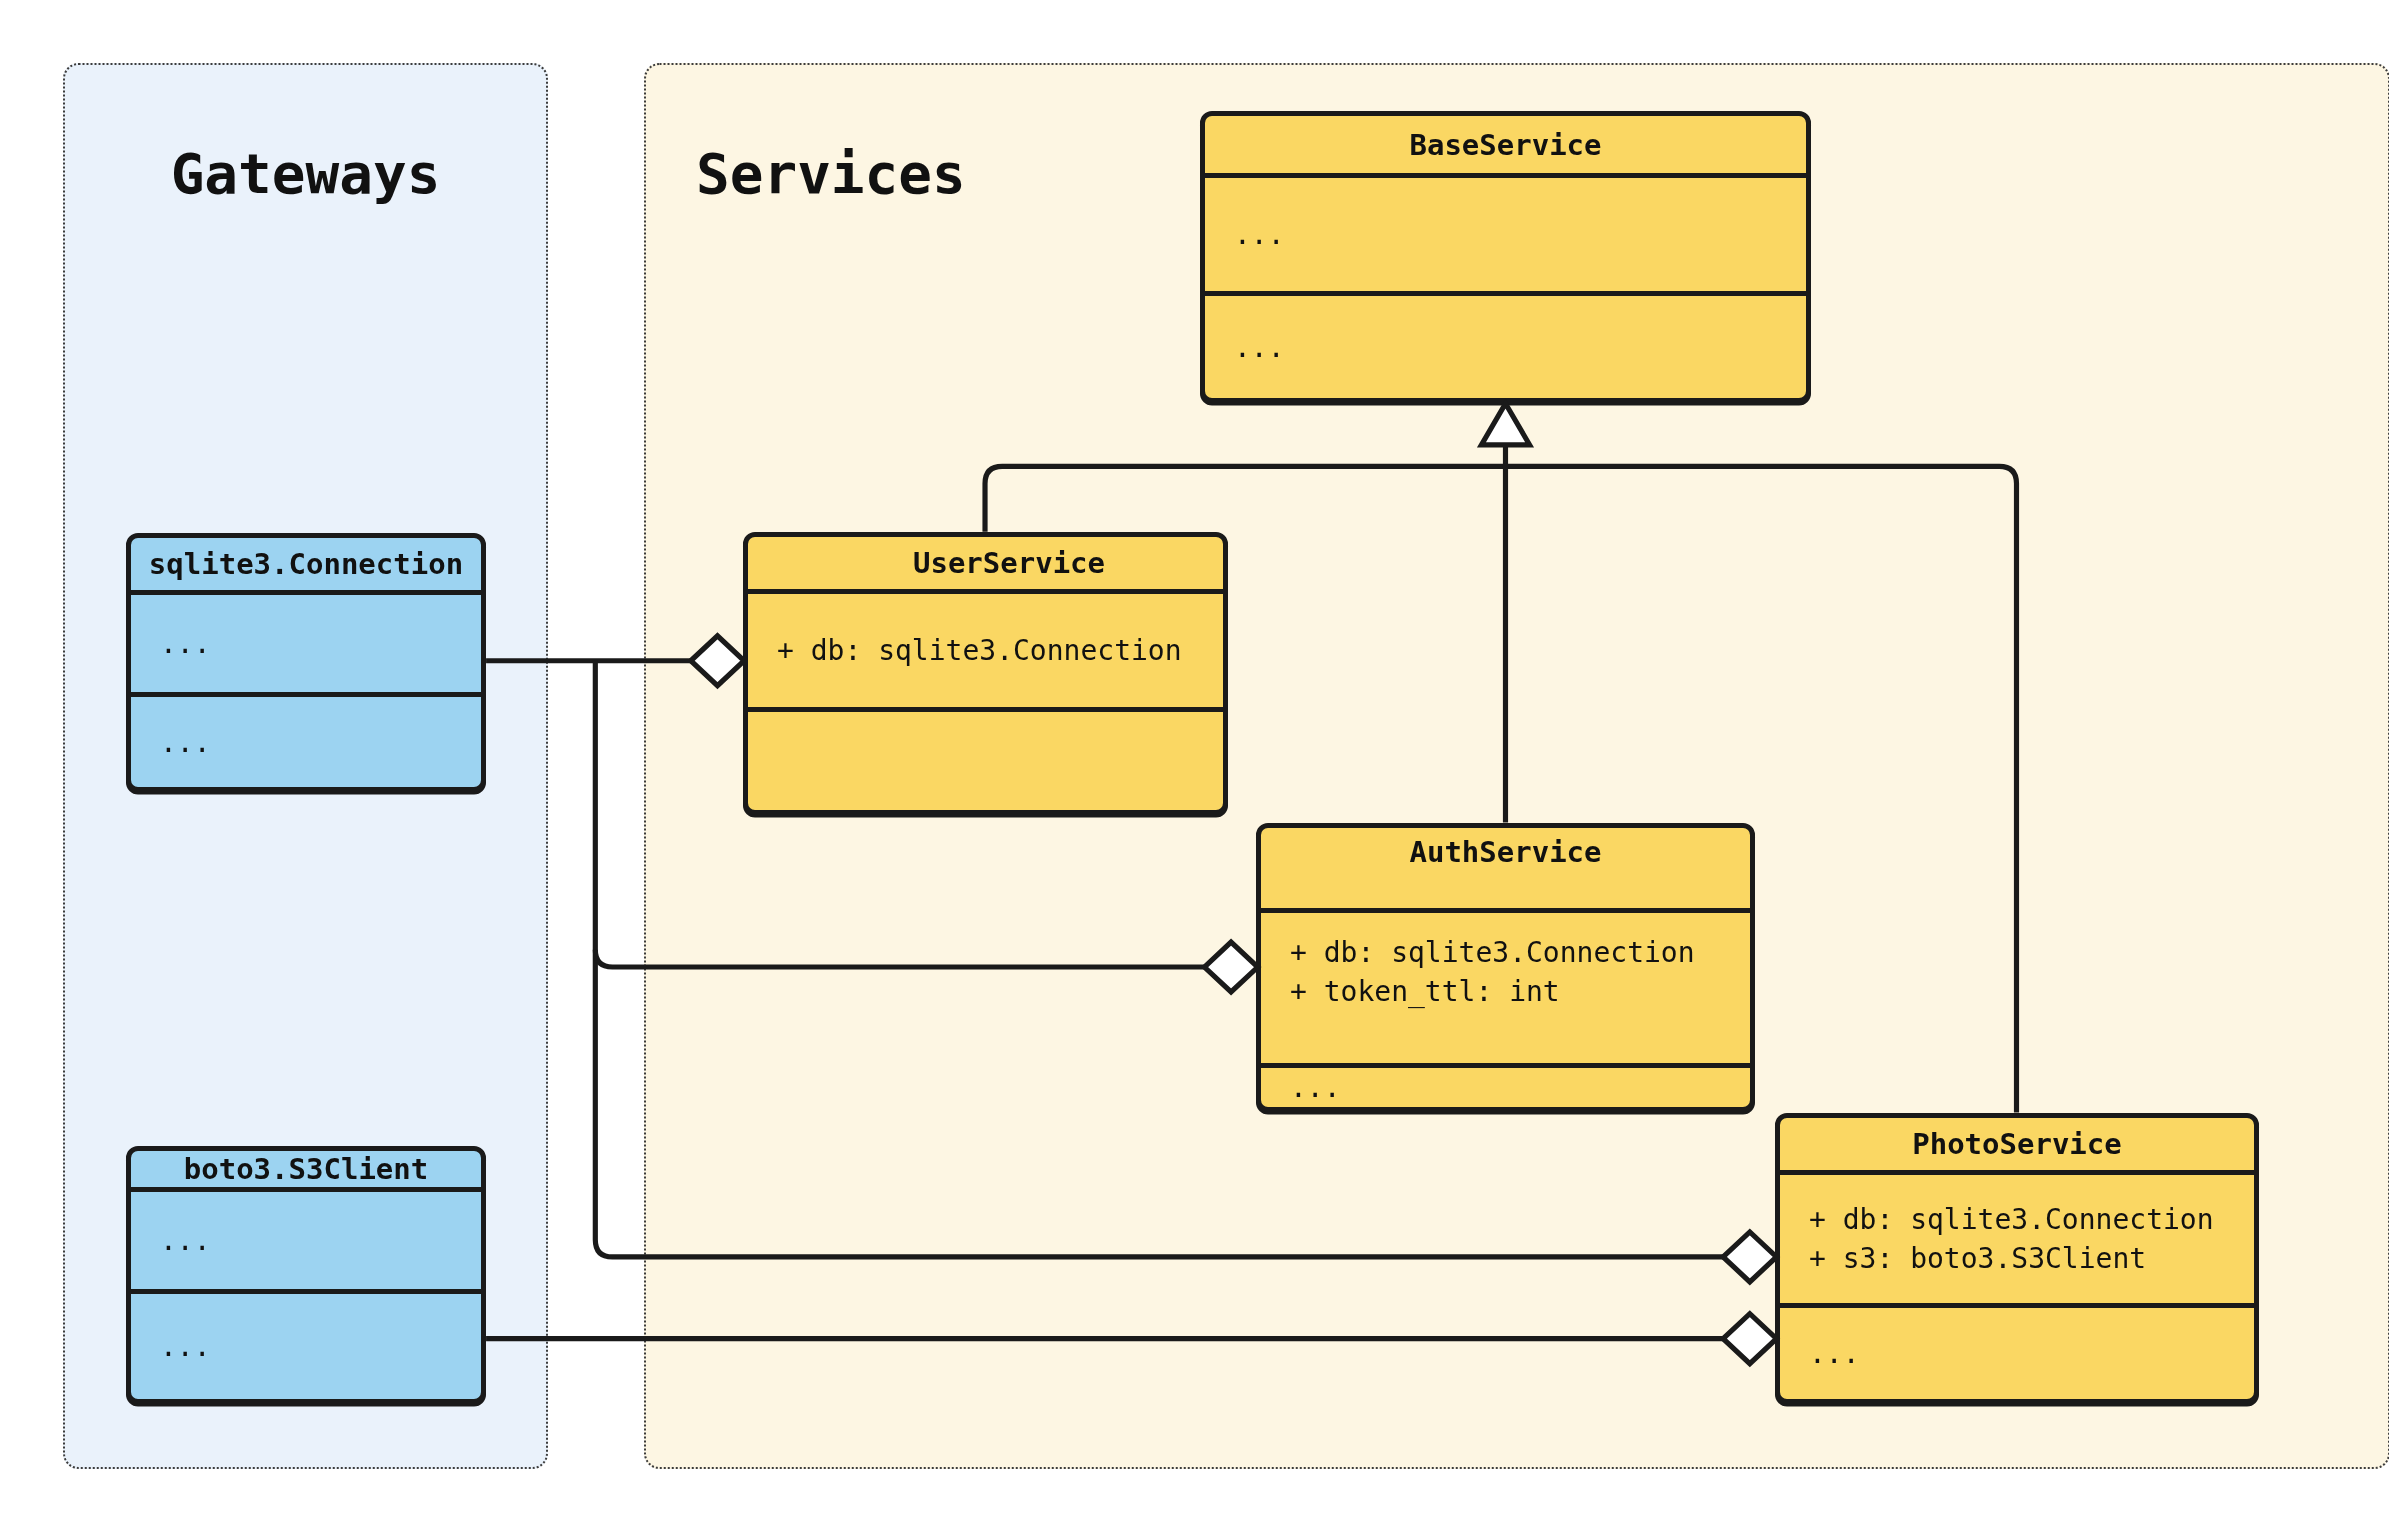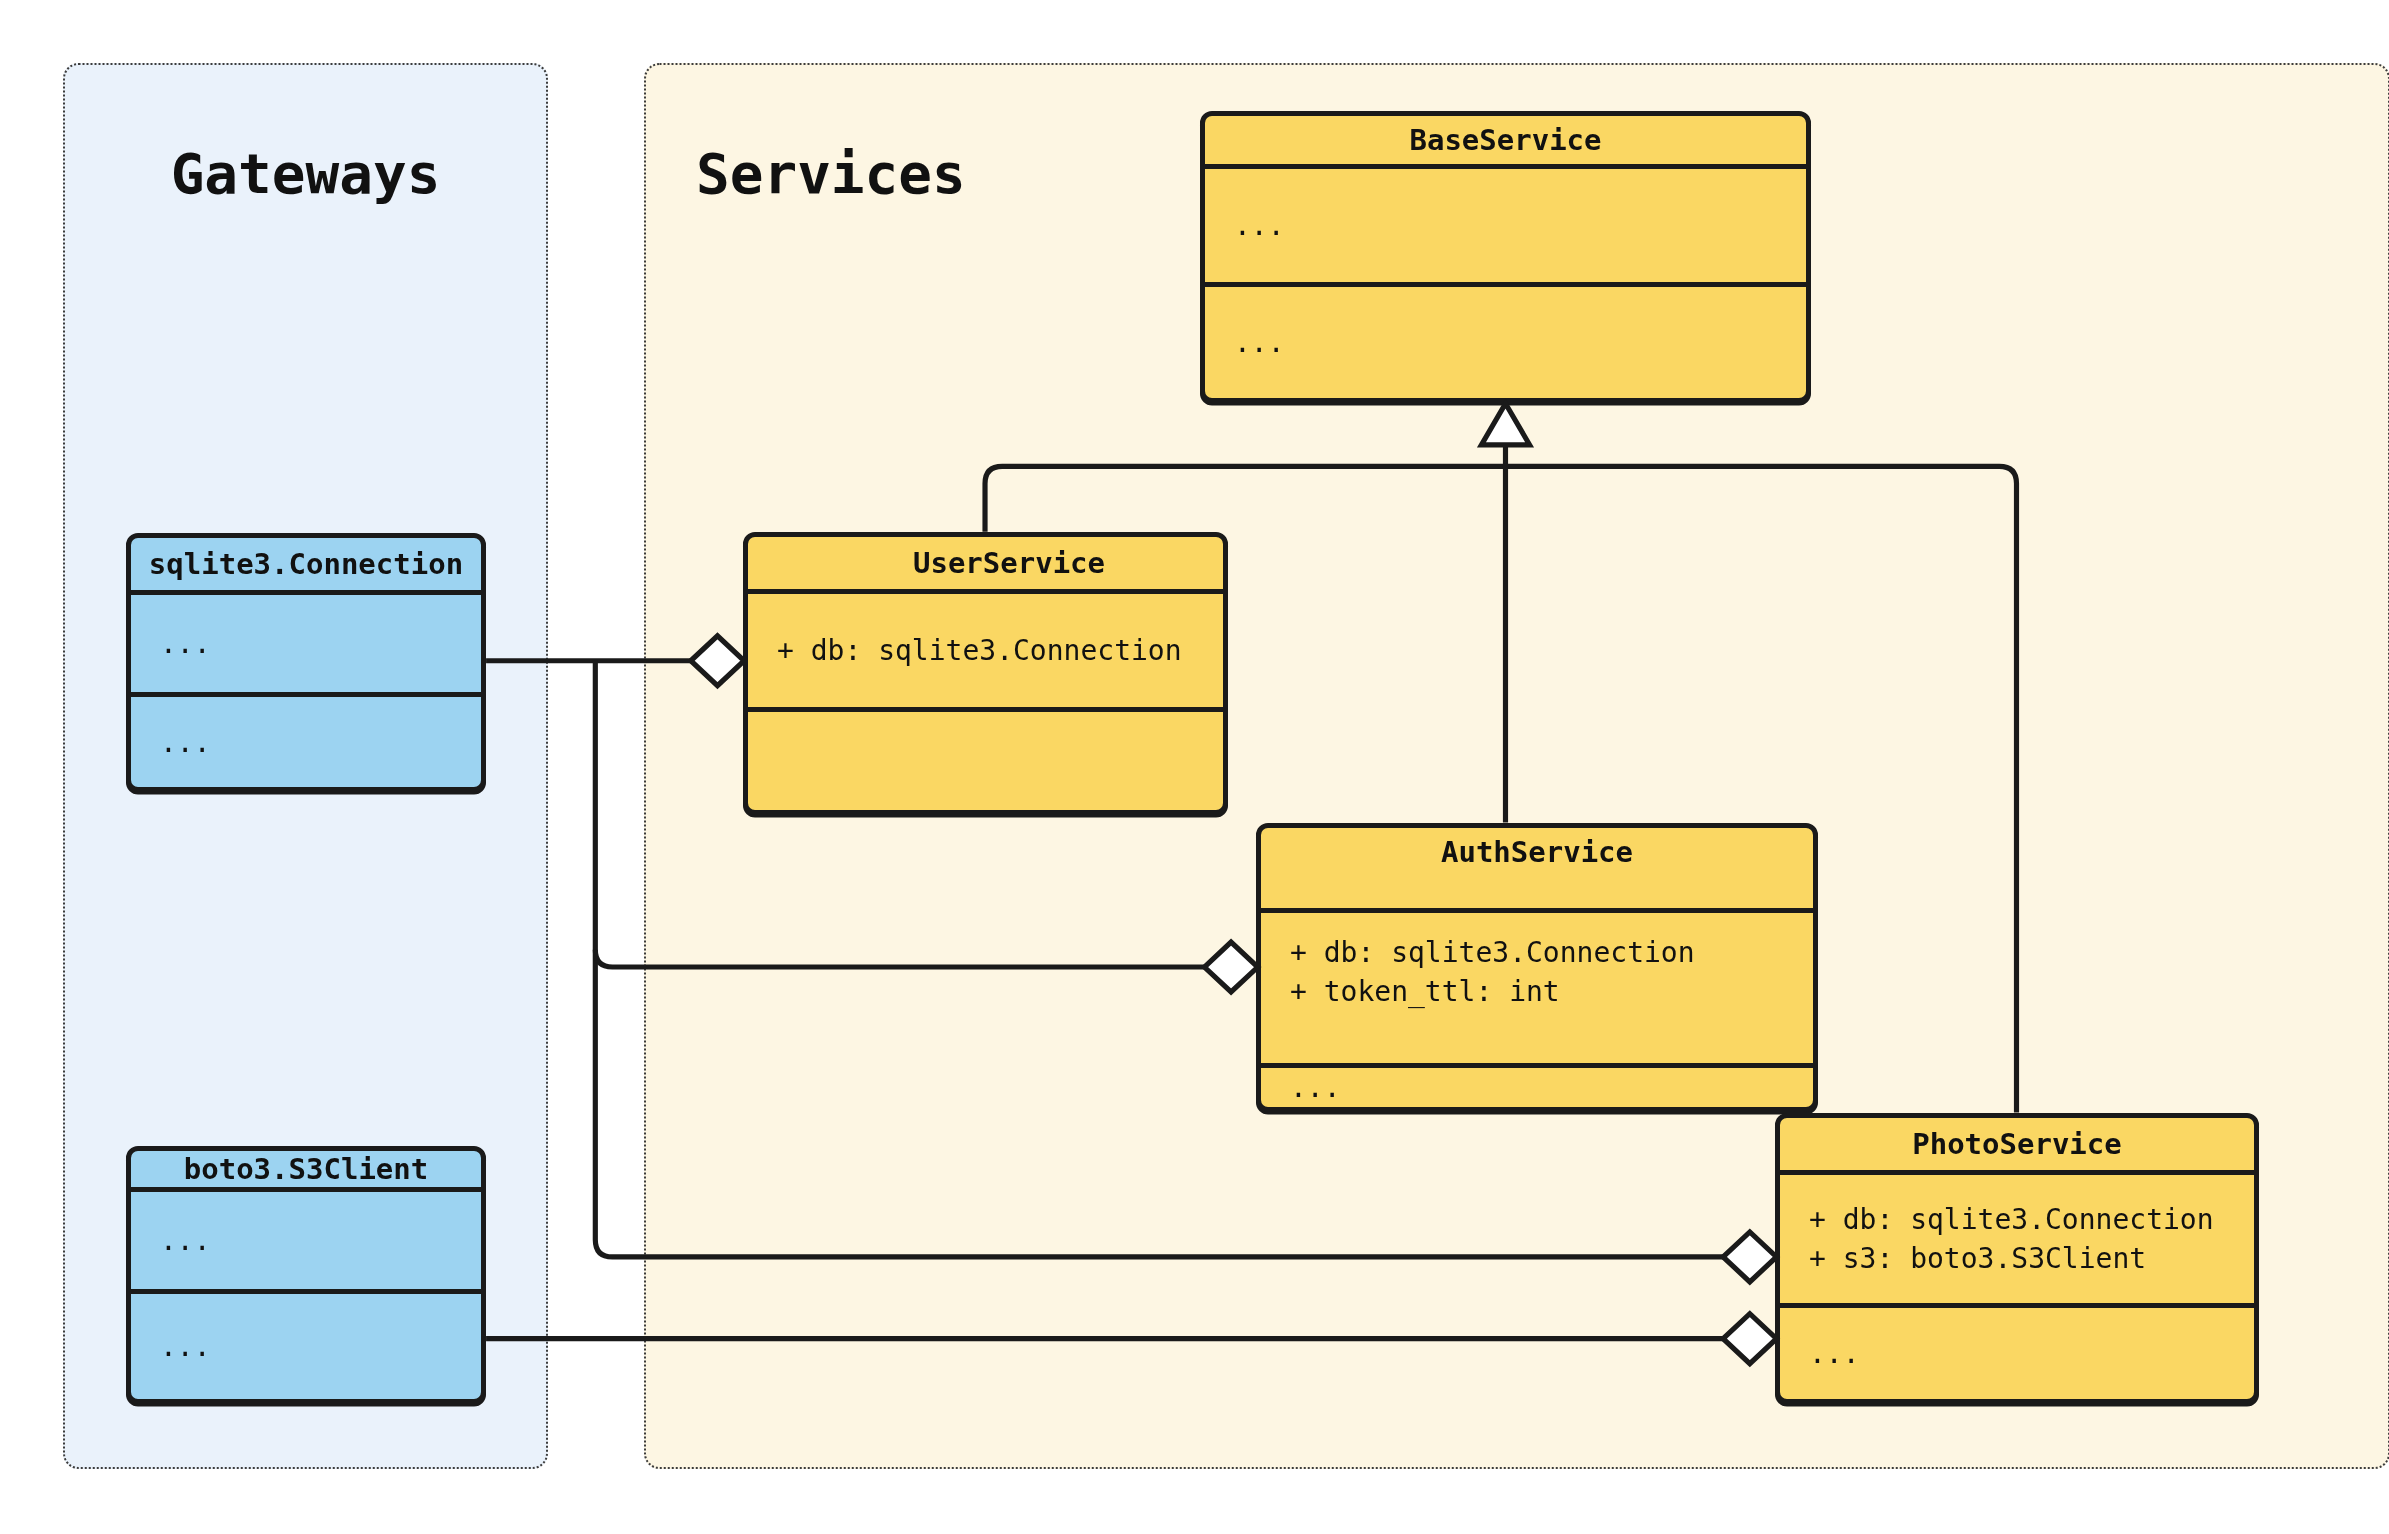--- a/index.html
+++ b/index.html
@@ -82,38 +82,38 @@
     <div class="uml-title" style="height:36px;">boto3.S3Client</div>
     <div class="uml-comp" style="height:102px;">
       <span class="member">...</span>
     </div>
     <div class="uml-comp grow">
       <span class="member">...</span>
     </div>
   </div>
 
   <div class="uml-class yellow" style="left:1200px;top:111px;width:611px;height:292px;">
-    <div class="uml-title" style="height:48px;">BaseService</div>
+    <div class="uml-title" style="height:57px;">BaseService</div>
     <div class="uml-comp" style="height:118px;">
       <span class="member">...</span>
     </div>
     <div class="uml-comp grow">
       <span class="member">...</span>
     </div>
   </div>
 
   <div class="uml-class yellow" style="left:743px;top:532px;width:485px;height:283px;">
     <div class="uml-title" style="height:52px;padding-left:47px;">UserService</div>
     <div class="uml-comp" style="height:118px;">
       <span class="member">+ db: sqlite3.Connection</span>
     </div>
     <div class="uml-comp grow"></div>
   </div>
 
-  <div class="uml-class yellow" style="left:1256px;top:823px;width:562px;height:289px;gap:33px;">
+  <div class="uml-class yellow" style="left:1256px;top:823px;width:499px;height:289px;gap:33px;">
     <div class="uml-title" style="height:52px;">AuthService</div>
     <div class="uml-comp" style="height:133px;">
       <span class="member">+ db: sqlite3.Connection</span>
       <span class="member">+ token_ttl: int</span>
     </div>
     <div class="uml-comp grow">
       <span class="member">...</span>
     </div>
   </div>
 

